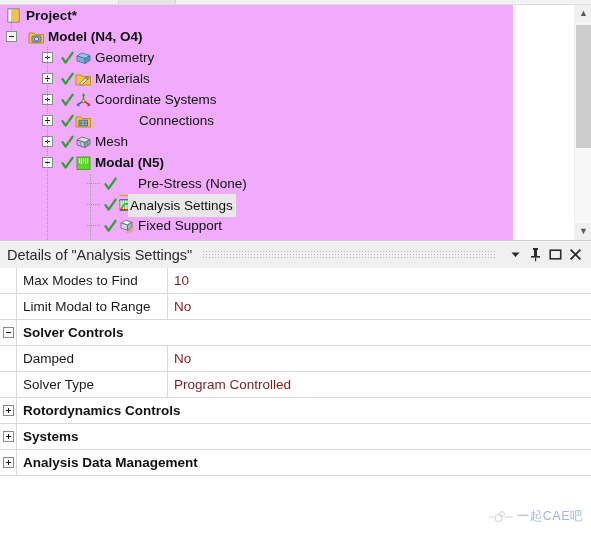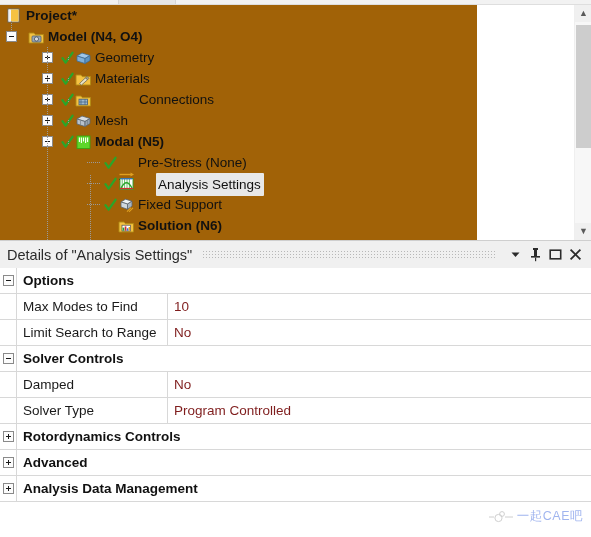--- a/index.html
+++ b/index.html
@@ -28,22 +28,22 @@
     width: 58px; height: 4px;
     background: #e6e6e6;
     border-left: 1px solid #d6d6d6;
     border-right: 1px solid #d6d6d6;
     box-sizing: border-box;
   }
 
   
   #tree-panel {
     position: absolute; left: 0; top: 5px;
-    width: 477px; height: 235px;
-    background: #a16207;
+    width: 513px; height: 235px;
+    background: #f0abfc;
     overflow: hidden;
   }
   #tree-content {
     position: absolute; left: 0; top: 0;
     width: 565px; height: 235px;
     overflow: hidden;
   }
   .trow {
     position: relative;
     height: 21px;
@@ -288,20 +288,39 @@
             <path d="M1.5 7.2 L4.6 11.6 L11.5 1.8" fill="none" stroke="#2aa52a" stroke-width="2.3" stroke-linecap="round" stroke-linejoin="round"></path>
           </svg></span>
         <span class="ic" style="position:absolute;left:75px;top:3px;">
           <svg width="17" height="16" viewBox="0 0 17 16">
             <path d="M1 4 L6 4 L7.3 5.6 L15.5 5.6 L15.5 14 L1 14 Z" fill="#f5c242" stroke="#b08a14" stroke-width="0.9"></path>
                 <path d="M4.5 12.5 L10.5 6.8 L12.5 8.8 L6.5 14 Z" fill="#e9e3c8" stroke="#6f6a55" stroke-width="0.8"></path>
                 <path d="M10.5 6.8 L12 5.4 L13.9 7.3 L12.5 8.8 Z" fill="#a9a08a" stroke="#6f6a55" stroke-width="0.8"></path>
           </svg>
         </span>
         <span class="t-label" style="position:absolute;left:95px;top:0;">Materials</span>
+      </div>
+      <div class="trow">
+        <span class="exp plus" style="position:absolute;left:42px;top:5px;"></span>
+        <span class="dashline" style="position:absolute;left:55px;top:10px;width:0px;"></span>
+        <span class="chk" style="position:absolute;left:61px;top:4px;"><svg width="13" height="14" viewBox="0 0 13 14">
+            <path d="M1.5 7.2 L4.6 11.6 L11.5 1.8" fill="none" stroke="#2aa52a" stroke-width="2.3" stroke-linecap="round" stroke-linejoin="round"></path>
+          </svg></span>
+        <span class="ic" style="position:absolute;left:75px;top:3px;">
+          <svg width="17" height="16" viewBox="0 0 17 16">
+            <line x1="8.5" y1="9" x2="8.5" y2="2" stroke="#2aa52a" stroke-width="1.5"></line>
+                <polygon points="8.5,1 6.9,4 10.1,4" fill="#2aa52a"></polygon>
+                <line x1="8.5" y1="9" x2="2" y2="13" stroke="#3f6cc4" stroke-width="1.5"></line>
+                <polygon points="1.2,13.5 4.3,12.2 4.6,14.6" fill="#3f6cc4"></polygon>
+                <line x1="8.5" y1="9" x2="15" y2="13" stroke="#d03030" stroke-width="1.5"></line>
+                <polygon points="15.8,13.5 12.7,12.2 12.4,14.6" fill="#d03030"></polygon>
+                <circle cx="8.5" cy="9" r="1.6" fill="#f0d040" stroke="#8a7a10" stroke-width="0.7"></circle>
+          </svg>
+        </span>
+        <span class="t-label" style="position:absolute;left:95px;top:0;">Coordinate Systems</span>
       </div>
       <div class="trow">
         <span class="exp plus" style="position:absolute;left:42px;top:5px;"></span>
         <span class="dashline" style="position:absolute;left:55px;top:10px;width:0px;"></span>
         <span class="chk" style="position:absolute;left:61px;top:4px;"><svg width="13" height="14" viewBox="0 0 13 14">
             <path d="M1.5 7.2 L4.6 11.6 L11.5 1.8" fill="none" stroke="#2aa52a" stroke-width="2.3" stroke-linecap="round" stroke-linejoin="round"></path>
           </svg></span>
         <span class="ic" style="position:absolute;left:75px;top:3px;">
           <svg width="17" height="16" viewBox="0 0 17 16">
             <path d="M1 4 L6 4 L7.3 5.6 L15.5 5.6 L15.5 14 L1 14 Z" fill="#f5c242" stroke="#b08a14" stroke-width="0.9"></path>
@@ -372,21 +391,21 @@
             <rect x="2" y="2.5" width="13" height="11" fill="#ffffff" stroke="#2aa52a" stroke-width="0.9"></rect>
                 <path d="M3 12 Q8.5 1.5 14 12" fill="none" stroke="#2aa52a" stroke-width="1.3"></path>
                 <line x1="4.2" y1="3" x2="4.2" y2="12.5" stroke="#2aa52a" stroke-width="0.7"></line>
                 <line x1="6.6" y1="3" x2="6.6" y2="12.5" stroke="#2aa52a" stroke-width="0.7"></line>
                 <line x1="9" y1="3" x2="9" y2="12.5" stroke="#2aa52a" stroke-width="0.7"></line>
                 <line x1="11.4" y1="3" x2="11.4" y2="12.5" stroke="#2aa52a" stroke-width="0.7"></line>
                 <line x1="2" y1="12.6" x2="15" y2="12.6" stroke="#d03030" stroke-width="1.4"></line>
                 <line x1="2.6" y1="2.8" x2="14.4" y2="2.8" stroke="#3a6ad0" stroke-width="1.2"></line>
           </svg>
         </span>
-        <span class="t-label sel" style="position:absolute;left:156px;top:0;">Analysis Settings</span>
+        <span class="t-label sel" style="position:absolute;left:128px;top:0;">Analysis Settings</span>
       </div>
       <div class="trow">
         <span class="dashline" style="position:absolute;left:85px;top:10px;width:13px;"></span>
         <span class="chk" style="position:absolute;left:104px;top:4px;"><svg width="13" height="14" viewBox="0 0 13 14">
             <path d="M1.5 7.2 L4.6 11.6 L11.5 1.8" fill="none" stroke="#2aa52a" stroke-width="2.3" stroke-linecap="round" stroke-linejoin="round"></path>
           </svg></span>
         <span class="ic" style="position:absolute;left:118px;top:3px;">
           <svg width="17" height="16" viewBox="0 0 17 16">
             <path d="M3 5 L7.5 2.2 L14 4.2 L9.5 7 Z" fill="#eef3f7" stroke="#5a6671" stroke-width="0.8"></path>
                 <path d="M3 5 L3 10 L9.5 12.3 L9.5 7 Z" fill="#cfd8e0" stroke="#5a6671" stroke-width="0.8"></path>
@@ -460,33 +479,27 @@
   <span class="tb-btn" id="btn-close">
     <svg width="13" height="13" viewBox="0 0 13 13">
       <line x1="1.6" y1="1.6" x2="11.4" y2="11.4" stroke="#2b2b2b" stroke-width="1.8"></line>
       <line x1="11.4" y1="1.6" x2="1.6" y2="11.4" stroke="#2b2b2b" stroke-width="1.8"></line>
     </svg>
   </span>
 </div>
 
 <div id="details-grid">
     <div class="drow">
-      <span class="d-exp-cell">
-           <span class="exp "></span>
-         </span>
-         <span class="d-head-cell">Options</span>
-    </div>
-    <div class="drow">
       <span class="gutter-line"></span>
          <span class="d-name-cell">Max Modes to Find</span>
          <span class="d-val-cell">10</span>
     </div>
     <div class="drow">
       <span class="gutter-line"></span>
-         <span class="d-name-cell">Limit Search to Range</span>
+         <span class="d-name-cell">Limit Modal to Range</span>
          <span class="d-val-cell">No</span>
     </div>
     <div class="drow">
       <span class="d-exp-cell">
            <span class="exp "></span>
          </span>
          <span class="d-head-cell">Solver Controls</span>
     </div>
     <div class="drow">
       <span class="gutter-line"></span>
@@ -501,21 +514,21 @@
     <div class="drow">
       <span class="d-exp-cell">
            <span class="exp plus"></span>
          </span>
          <span class="d-head-cell">Rotordynamics Controls</span>
     </div>
     <div class="drow">
       <span class="d-exp-cell">
            <span class="exp plus"></span>
          </span>
-         <span class="d-head-cell">Advanced</span>
+         <span class="d-head-cell">Systems</span>
     </div>
     <div class="drow">
       <span class="d-exp-cell">
            <span class="exp plus"></span>
          </span>
          <span class="d-head-cell">Analysis Data Management</span>
     </div>
   </div>
 
 <div id="watermark">

